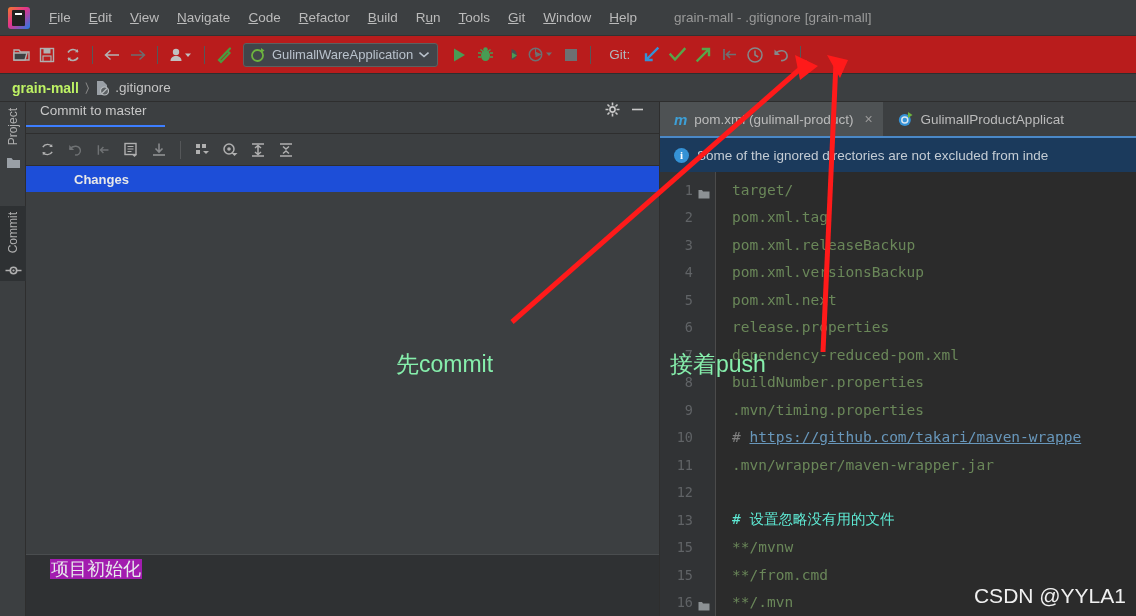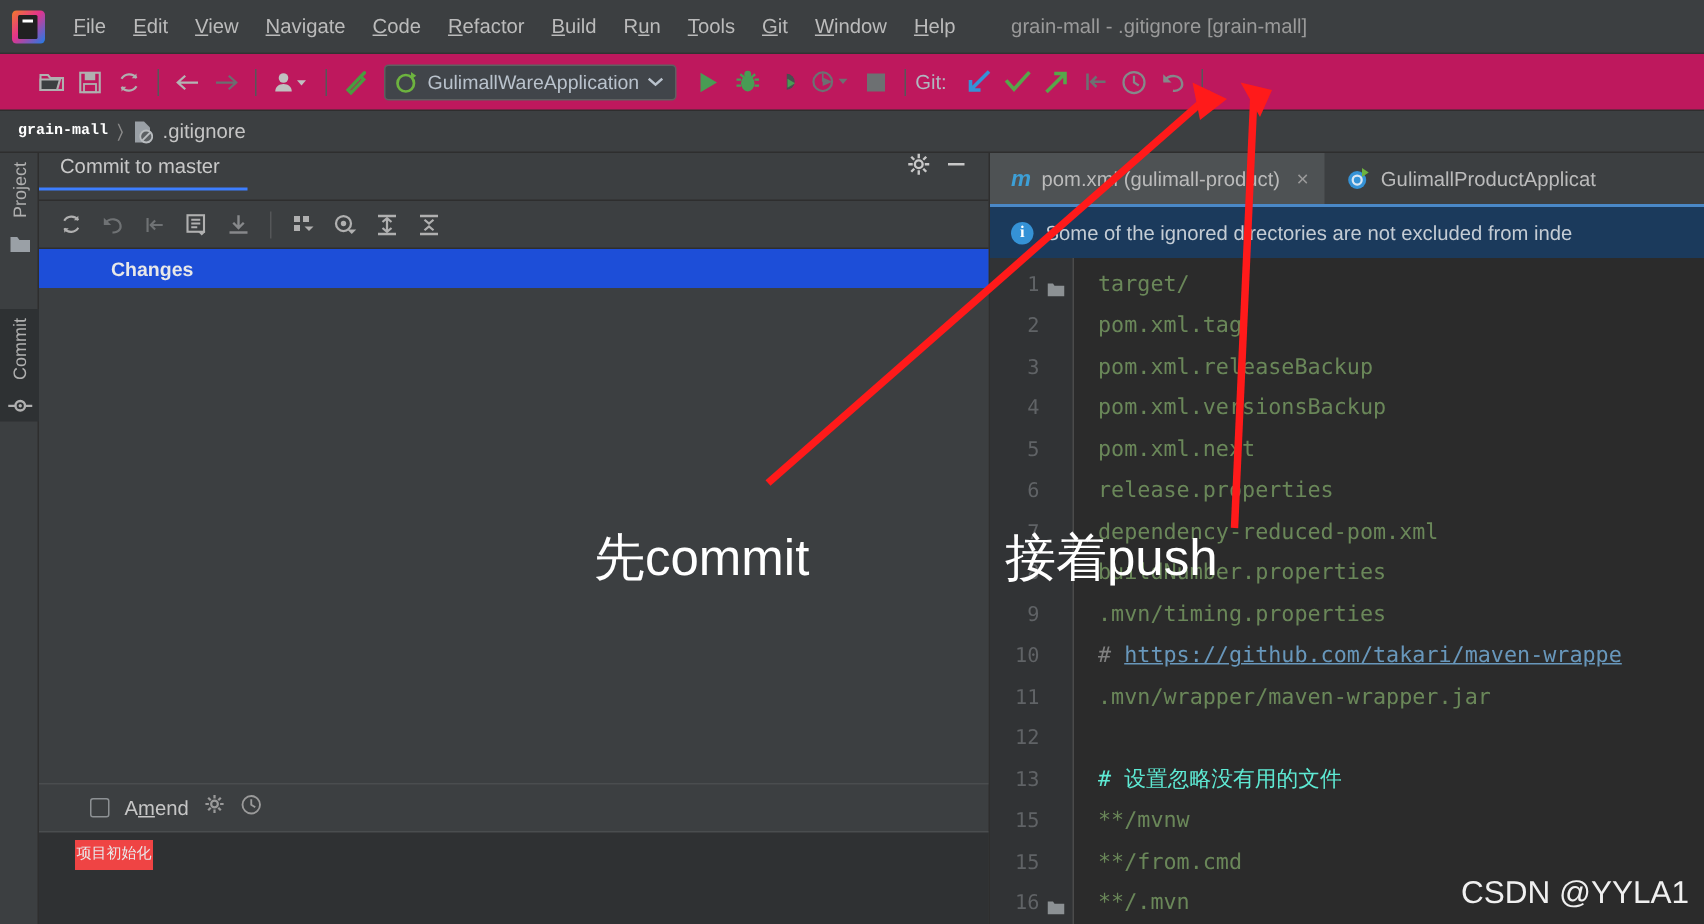--- a/index.html
+++ b/index.html
@@ -36,42 +36,42 @@
     color: #bbbbbb; font-size: 13.5px; padding: 4px 9px; cursor: default;
     white-space: nowrap;
   }
   .menu-item .mn { text-decoration: underline; }
   .win-title {
     color: #9a9a9a; font-size: 13.5px; margin-left: 28px; white-space: nowrap;
   }
 
   
   .toolbar {
-    height: 38px; background: #be185d; display: flex; align-items: center;
-    border-bottom: 1px solid #2e2e2e; padding-left: 21px;
+    height: 38px; background: #b91c1c; display: flex; align-items: center;
+    border-bottom: 1px solid #2e2e2e; padding-left: 8px;
   }
   .tb-btn {
     width: 26px; height: 26px; display: flex; align-items: center;
     justify-content: center; cursor: default; flex: none;
   }
   .tb-sep { width: 1px; height: 18px; background: #555759; margin: 0 6px; flex:none; }
   .runcfg {
     display: flex; align-items: center; gap: 6px;
     height: 24px; padding: 0 8px 0 6px; margin-left: 6px;
     border: 1px solid #5e6060; border-radius: 3px; background: #41454a;
   }
   .runcfg .label { color: #b9c2cc; font-size: 13px; white-space: nowrap; }
-  .git-label { color: #b0b8c0; font-size: 13.5px; margin: 0 8px 0 0; }
+  .git-label { color: #b0b8c0; font-size: 13.5px; margin: 0 8px 0 12px; }
 
   
   .breadcrumb {
     height: 28px; background: #3c3f41; display: flex; align-items: center;
     padding-left: 12px; gap: 6px; border-bottom: 1px solid #2e2e2e;
   }
-  .bc-proj { color: #ffffff; font-size: 10px; font-weight: bold; font-family: Liberation Mono, monospace; }
+  .bc-proj { color: #bef264; font-size: 14px; font-weight: bold; }
   .bc-sep  { color: #8a8a8a; font-size: 13px; }
   .bc-file { color: #c5c5c5; font-size: 13.5px; }
 
   
   .body { display: flex; height: 524px; }
 
   
   .toolstrip {
     width: 26px; background: #3c3f41; flex: none;
     border-right: 1px solid #2e2e2e; position: relative;
@@ -118,22 +118,22 @@
     width: 13px; height: 13px; border: 1px solid #8d9194;
     background: #3c3f41; border-radius: 2px; flex: none;
   }
   .amend-label { color: #c6c6c6; font-size: 13.5px; }
   .amend-label .mn { text-decoration: underline; }
   .cp-msgbox {
     height: 72px; background: #2f3133; border-top: 1px solid #4a4d4f;
     padding: 4px 0 0 24px;
   }
   .cp-msg {
-    display: inline-block; background: #ef4444; color: #e8eaec;
-    font-size: 10px; line-height: 20px; padding: 0 1px;
+    display: inline-block; background: #a21caf; color: #e8eaec;
+    font-size: 18px; line-height: 20px; padding: 0 1px;
   }
 
   
   .editor-side { flex: 1; display: flex; flex-direction: column; background: #2b2b2b; min-width:0; }
   .tabbar {
     height: 36px; background: #3c3f41; display: flex; align-items: stretch;
     border-bottom: 2px solid #4a88c7; flex: none;
   }
   .etab {
     display: flex; align-items: center; gap: 7px; padding: 0 10px 0 14px;
@@ -172,21 +172,21 @@
     font-family: "DejaVu Sans Mono", monospace; font-size: 14.5px;
     white-space: pre; color: #6a8759;
   }
   .cline.comment { color: #5eead4; }
   .cline .link { color: #6897bb; text-decoration: underline; }
   .cline .hash { color: #808080; }
 
   
   .anno-layer { position: absolute; inset: 0; pointer-events: none; }
   .anno-text {
-    position: absolute; color: #ffffff; font-size: 34px;
+    position: absolute; color: #86efac; font-size: 23px;
     font-family: "Liberation Sans", sans-serif; white-space: nowrap;
   }
   .watermark {
     position: absolute; right: 10px; bottom: 8px; color: #f0f0f0;
     font-size: 21px; font-family: "Liberation Sans", sans-serif;
   }
 </style>
 </head>
 <body>
 
@@ -460,36 +460,20 @@
             </svg>
         </div>
       </div>
 
       <div class="cp-changes-row">
         <span>Changes</span>
       </div>
 
       <div class="cp-tree"></div>
 
-      <div class="cp-amend">
-        <span class="cbx"></span>
-        <span class="amend-label">A<span class="mn">m</span>end</span>
-        <span>
-          <svg width="14" height="14" viewBox="0 0 15 15">
-              <circle cx="7.5" cy="7.5" r="2.4" fill="none" stroke="#9a9a9a" stroke-width="1.6"></circle>
-              <path d="M7.5 1v2.5M7.5 11.5V14M1 7.5h2.5M11.5 7.5H14M3 3l1.8 1.8M10.2 10.2L12 12M12 3l-1.8 1.8M4.8 10.2L3 12" stroke="#9a9a9a" stroke-width="1.6"></path>
-            </svg>
-        </span>
-        <span>
-          <svg width="15" height="15" viewBox="0 0 18 18">
-              <circle cx="9" cy="9" r="7" fill="none" stroke="#9a9a9a" stroke-width="1.5"></circle>
-              <path d="M9 4.5V9l3.2 2" fill="none" stroke="#9a9a9a" stroke-width="1.5"></path>
-            </svg>
-        </span>
-      </div>
 
       <div class="cp-msgbox">
         <span class="cp-msg">项目初始化</span>
       </div>
     </div>
 
     <div class="editor-side">
 
       <div class="tabbar">
         <div class="etab active">

